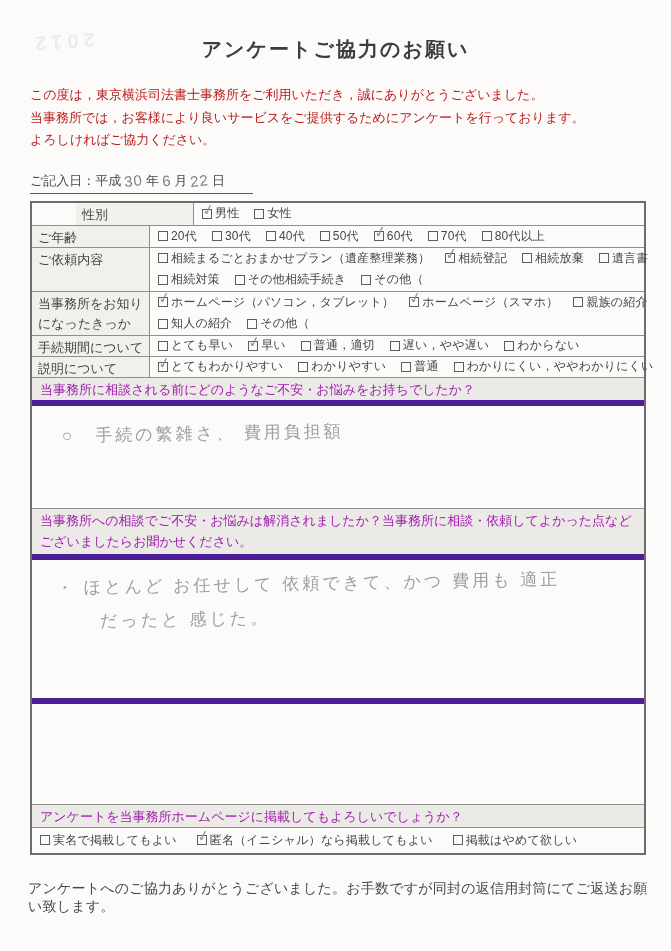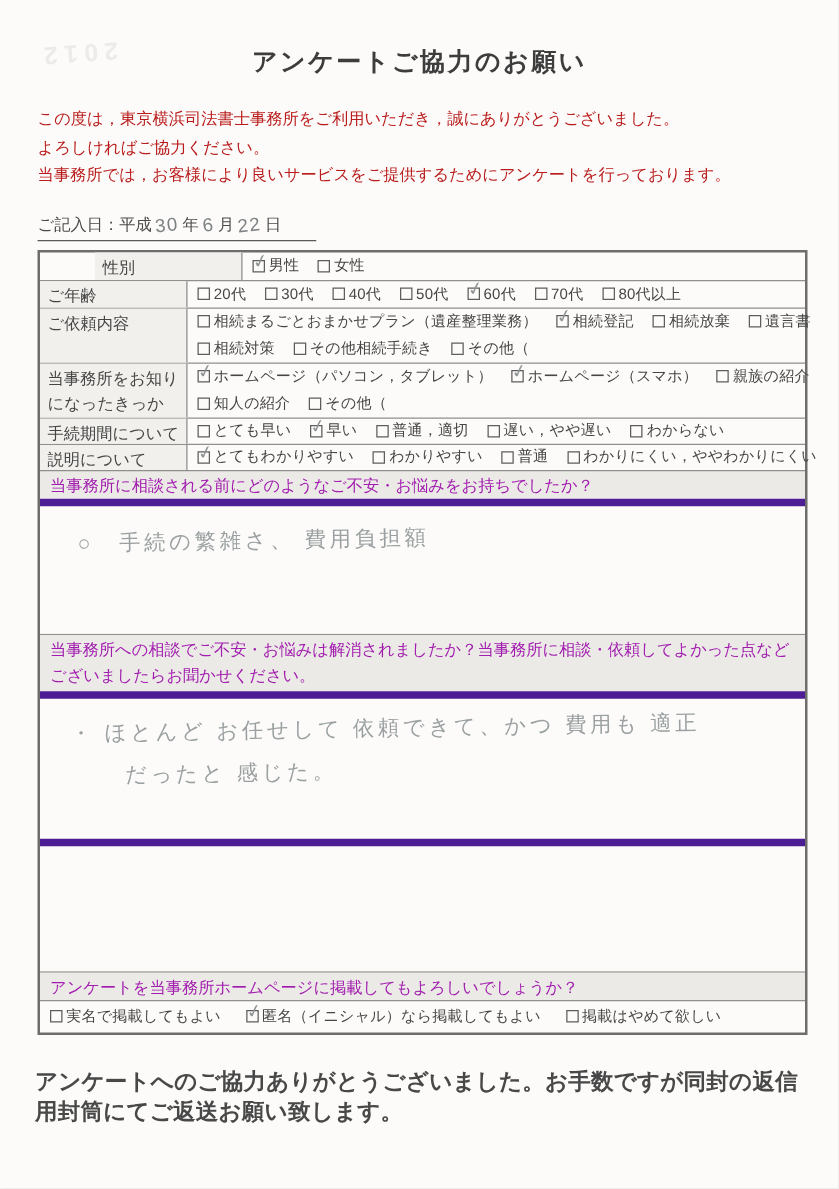--- a/index.html
+++ b/index.html
@@ -52,49 +52,49 @@
   }
   .olbl { font-size:12px; color:#464646; letter-spacing:.2px; }
   .qhead {
     border-top:1px solid #8f8f8d; background:#ebeae6; padding:1px 8px;
     font-size:13px; line-height:21px; color:#a21caf;
   }
   .qh1 { height:23px; }
   .qh2 { height:46px; }
   .ans { position:relative; border-top:6px solid #4c1d95; background:#fcfbf9; }
   .a1 { height:108px; }
-  .a2 { height:118px; }
+  .a2 { height:144px; }
   .a3 { height:106px; }
   .hw {
     position:absolute; font-size:17px; color:#9aa0a1; letter-spacing:3px;
     transform:rotate(-1deg); white-space:nowrap;
   }
   .hw1 { left:30px; top:16px; }
   .hw2a { left:24px; top:12px; }
   .hw2b { left:68px; top:48px; }
   .pubrow { border-top:1px solid #8f8f8d; height:26px; padding:0 8px; display:flex; align-items:center; }
   .pubrow .opt { margin-right:20px;text-align:right; }
   .footer {
-    margin:25px 0 0 28px; width:620px; font-size:18px; font-weight:bold;
+    margin:25px 0 0 28px; width:620px; font-size:14px; font-weight:normal;
     color:#484848; letter-spacing:.2px;
   }
 </style>
 </head>
 <body>
 
 <div class="sheet">
 
   <div class="bleed">2012</div>
 
   <div class="title">アンケートご協力のお願い</div>
 
   <div class="intro">
     <div>この度は，東京横浜司法書士事務所をご利用いただき，誠にありがとうございました。</div>
+    <div>当事務所では，お客様により良いサービスをご提供するためにアンケートを行っております。</div>
     <div>よろしければご協力ください。</div>
-    <div>当事務所では，お客様により良いサービスをご提供するためにアンケートを行っております。</div>
   </div>
 
   <div class="dateline"><span>ご記入日：平成</span><span class="date-num hand">30</span><span>年</span><span class="date-num hand">6</span><span>月</span><span class="date-num hand">22</span><span>日</span></div>
 
   <div class="ftable">
 
     <div class="row r-single">
       <div class="lab">性別</div>
       <div class="val">
           <div class="opt-line">

